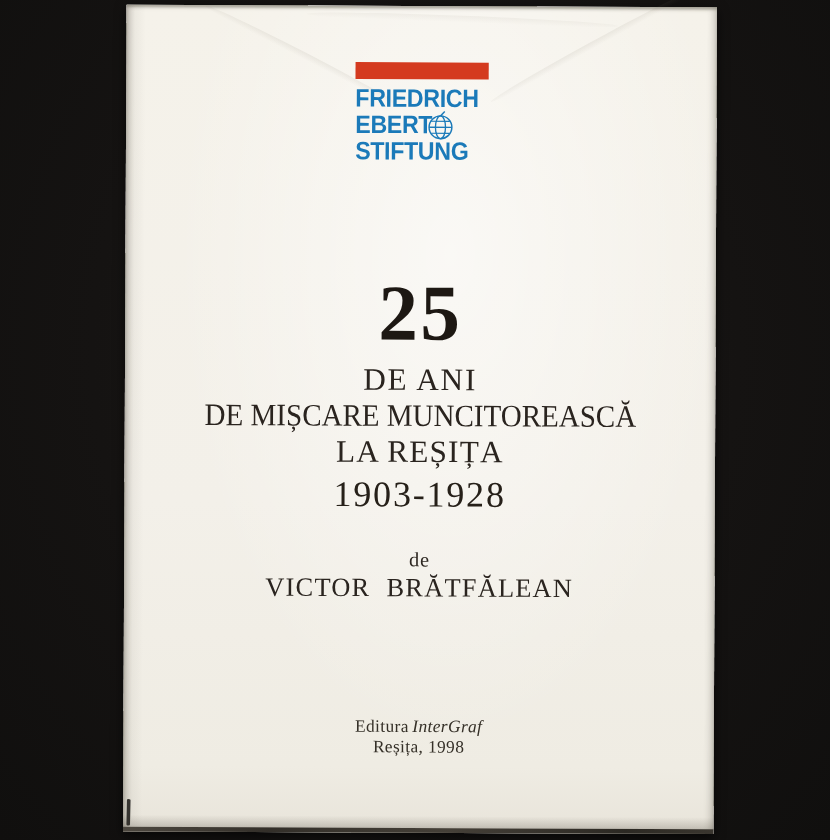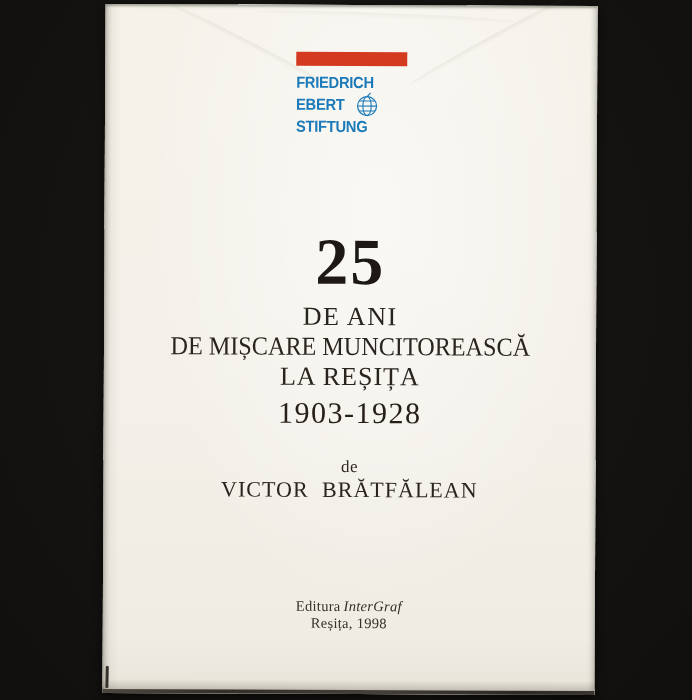--- a/index.html
+++ b/index.html
@@ -54,21 +54,21 @@
   .crease-left  { left: 56px;  top: 38px; width: 180px; transform: rotate(27deg); }
   .crease-right { left: 292px; top: 30px; width: 190px; transform: rotate(-29deg); }
   .crease-top   { left: 150px; top: 8px;  width: 260px; transform: rotate(2deg);
     background: linear-gradient(180deg, rgba(120,112,95,0.07) 0%, rgba(120,112,95,0) 80%); }
 
   
   .fes-logo { position: absolute; left: 191px; top: 47px; width: 120px; }
   .logo-bar { width: 111px; height: 14px; background: #d43a1f; margin-bottom: 6px; }
   .logo-text { position: relative; color: #1b7ab9;
     font-family: "Liberation Sans", "DejaVu Sans", sans-serif;
-    font-weight: bold; font-size: 16px; line-height: 22px; letter-spacing: -0.3px; }
+    font-weight: bold; font-size: 21px; line-height: 22px; letter-spacing: -0.3px; }
   .logo-line { display: block; transform: scaleX(0.92); transform-origin: left center; white-space: nowrap; }
   .globe { position: absolute; left: 58px; top: 20px; width: 26px; height: 26px; }
   .globe svg { display: block; }
 
   
   .centered { position: absolute; left: 0; width: 100%; text-align: center; color: #2a241f; white-space: nowrap; }
   .title-number { top: 224px; font-size: 66px; line-height: 1; font-weight: bold; color: #1d1813; letter-spacing: 2px; }
   .title-sub1 { top: 297px; font-size: 26px; letter-spacing: 1.5px; }
   .title-sub2 { top: 327px; font-size: 26px; letter-spacing: 0; }
   .title-sub2 .squeeze { display: inline-block; transform: scaleX(0.93); transform-origin: center; }

